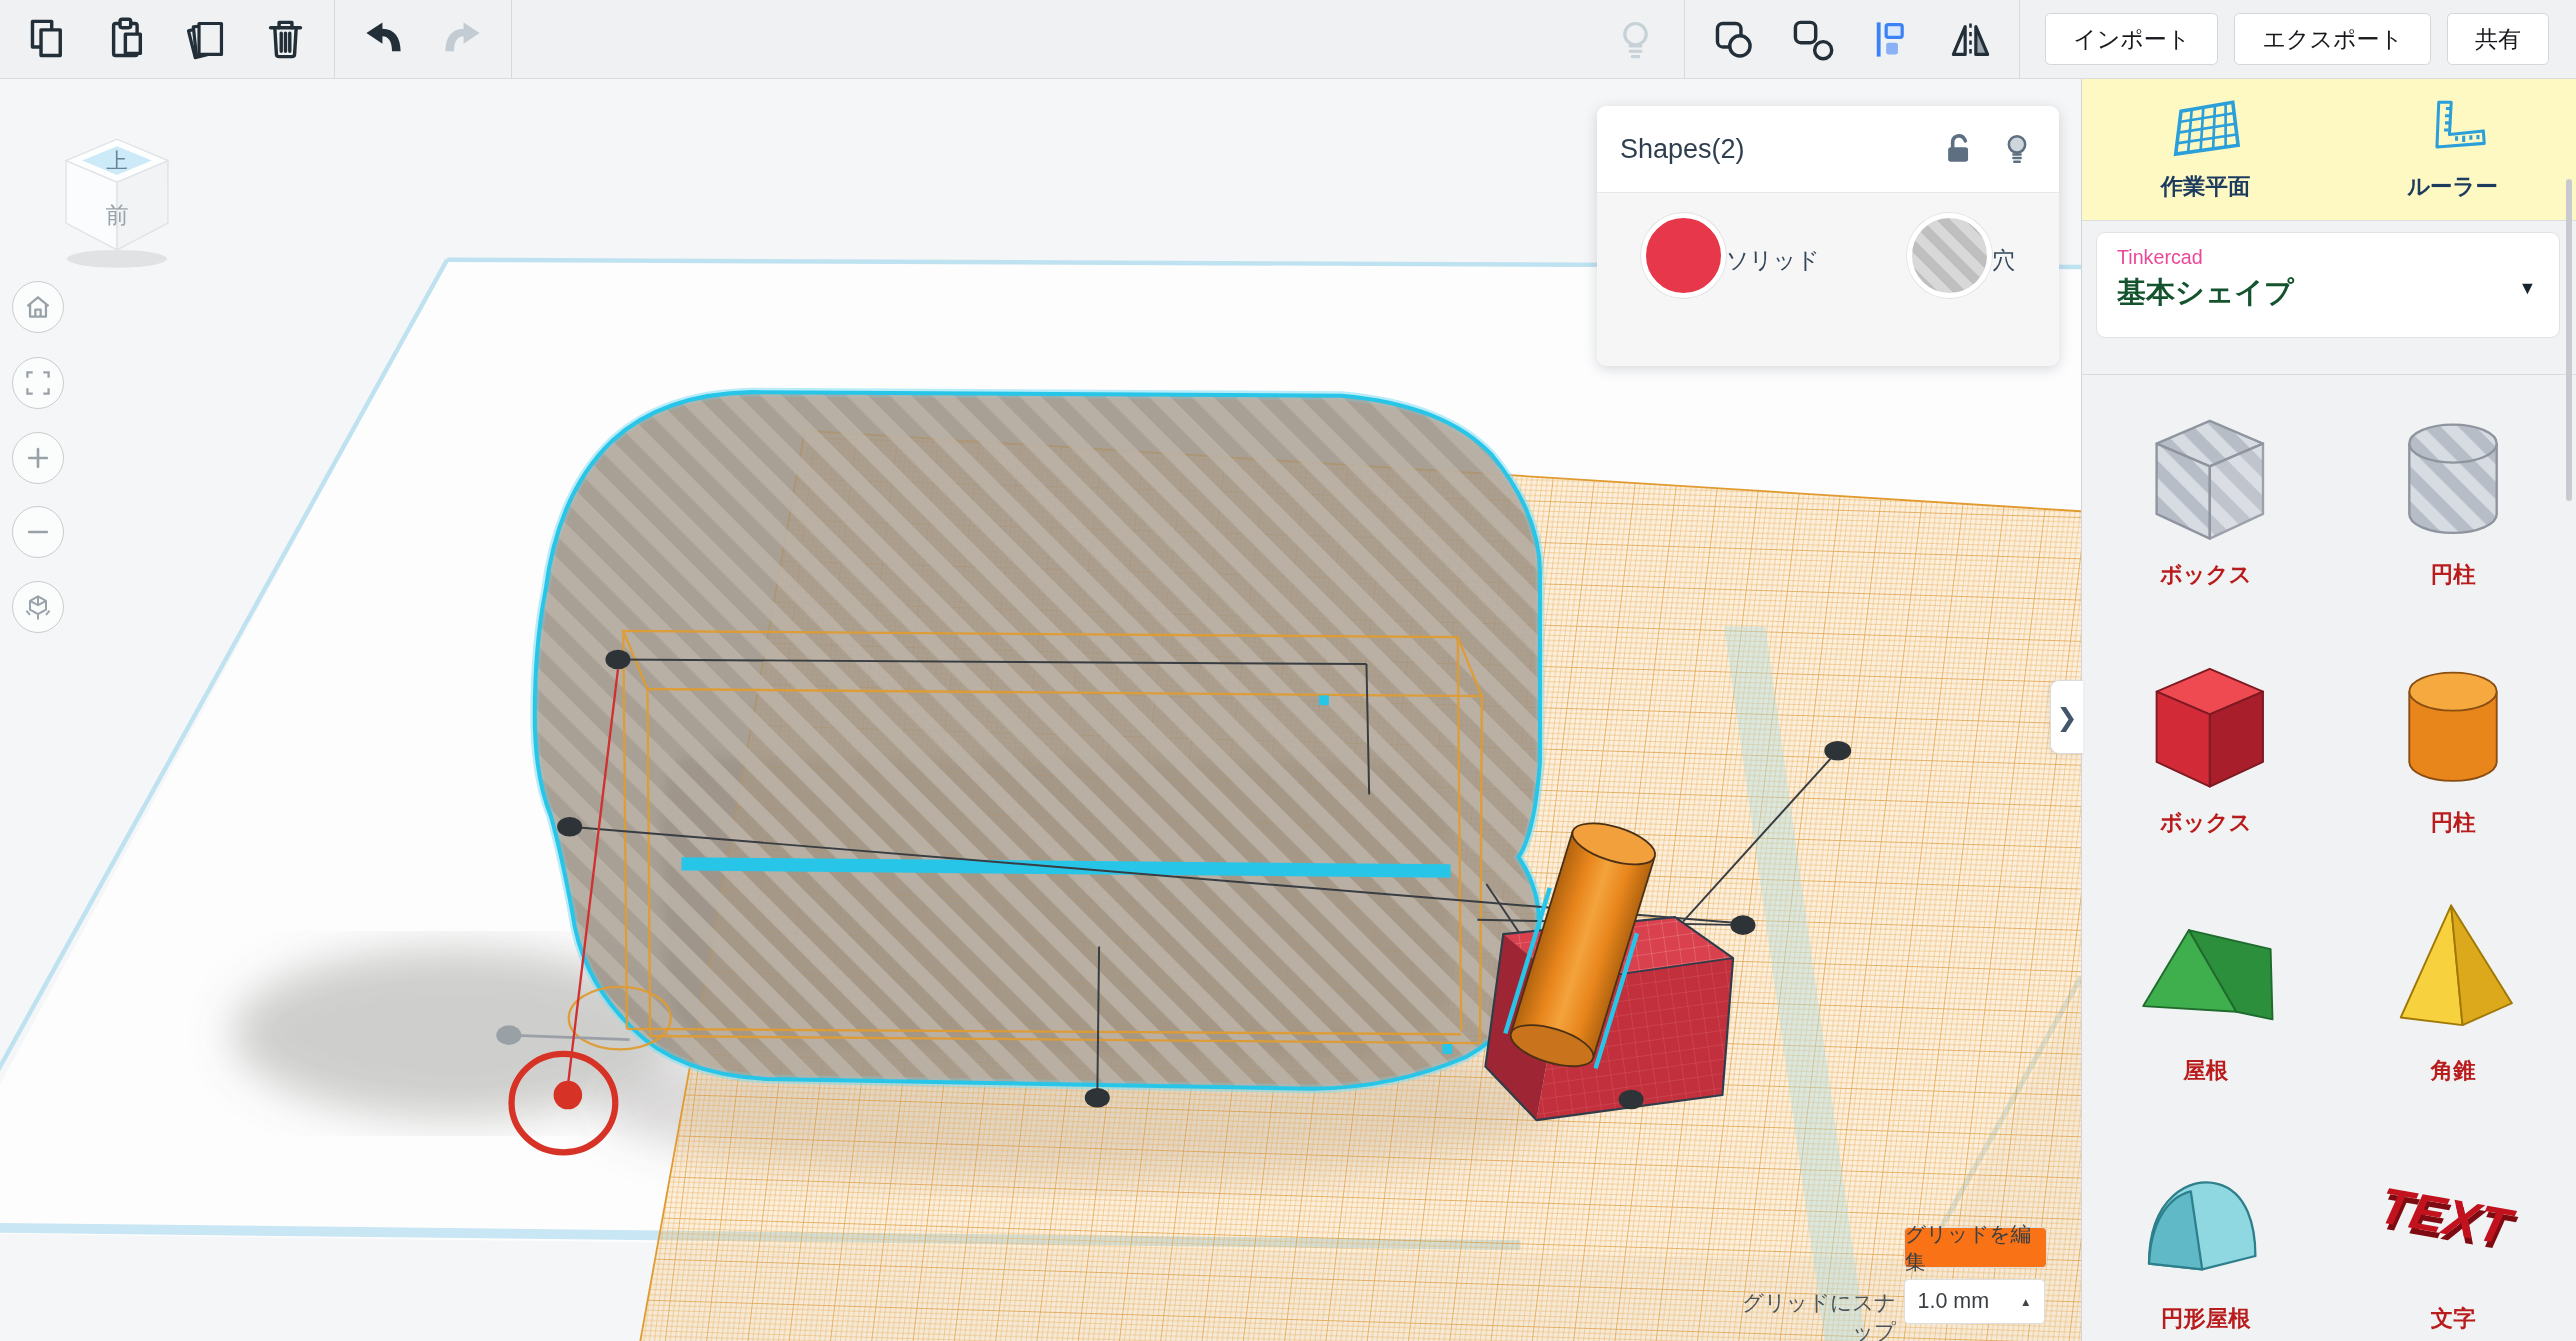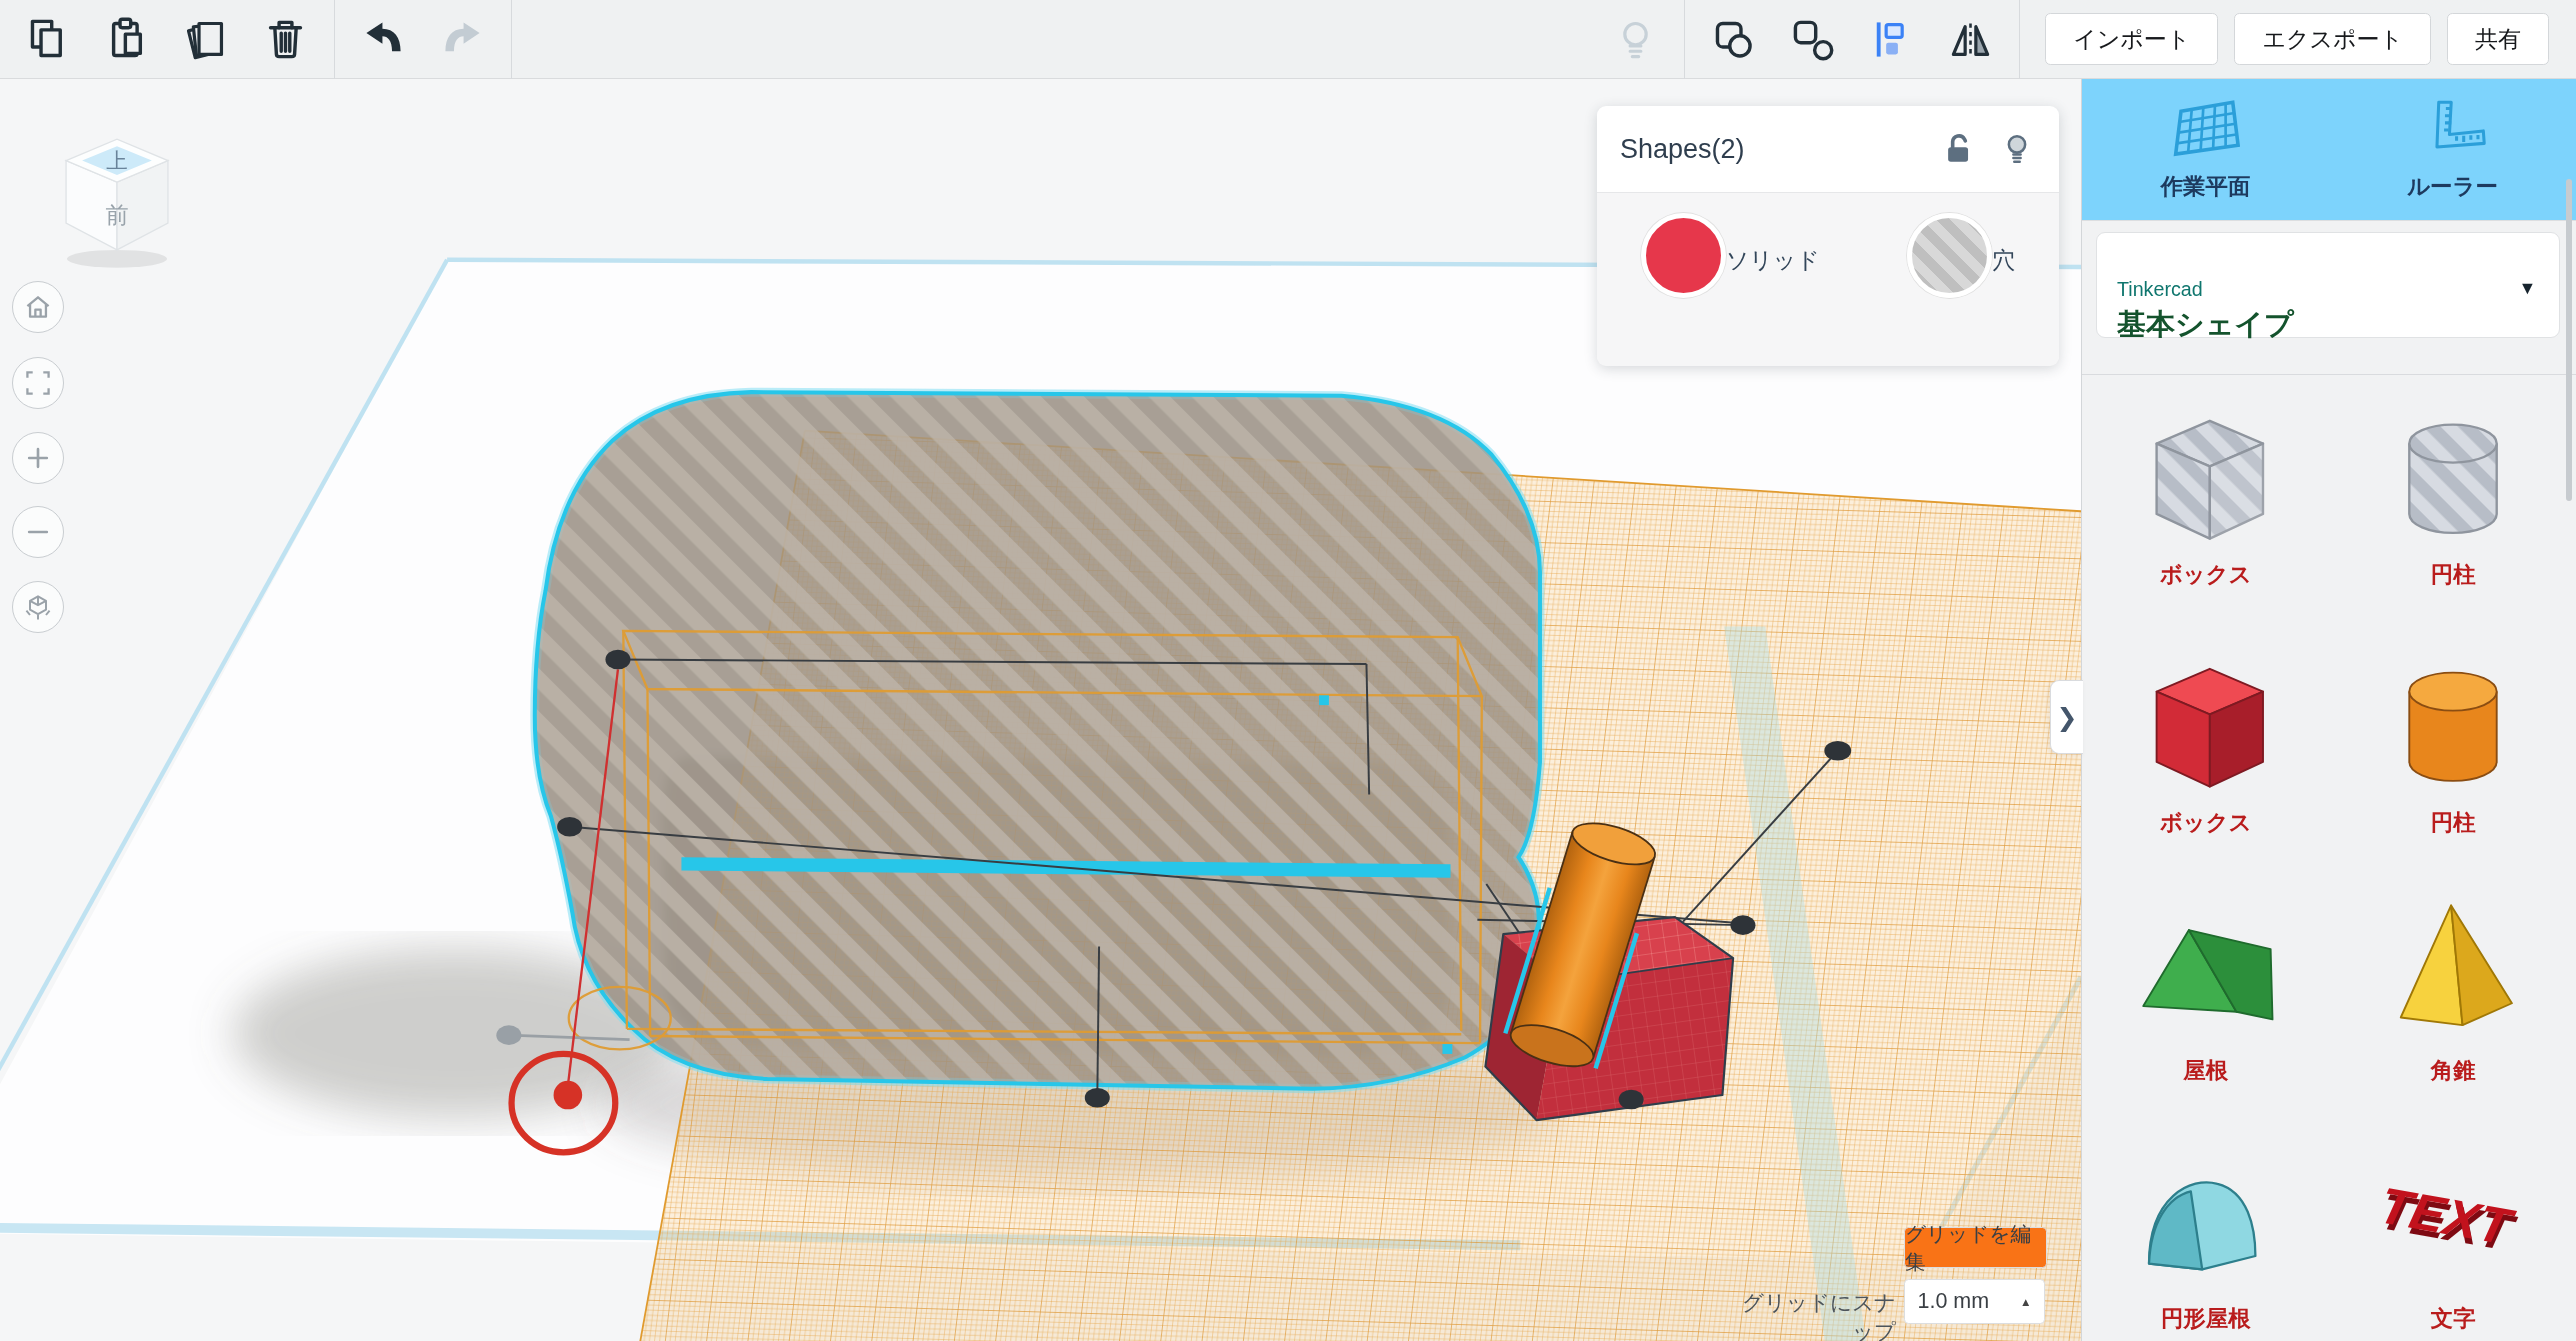--- a/index.html
+++ b/index.html
@@ -38,28 +38,28 @@
 
   
   .viewcube{position:absolute;left:50px;top:123px;cursor:pointer;}
   .navbtn{position:absolute;left:11.6px;width:52px;height:52px;border-radius:50%;background:#fbfcfc;
           border:1.8px solid #c9cdd1;box-sizing:border-box;display:flex;align-items:center;
           justify-content:center;cursor:pointer;}
 
   
   .right-panel{position:absolute;left:2081px;top:79px;width:495px;height:1263px;background:#f1f2f3;
                border-left:0.9px solid #d3d6d9;box-sizing:border-box;}
-  .rp-tools{height:141px;background:#7dd3fc;border-bottom:0.9px solid #dcdee0;display:flex;text-align:center;}
+  .rp-tools{height:141px;background:#fef9c3;border-bottom:0.9px solid #dcdee0;display:flex;text-align:center;}
   .rp-tool{width:50%;display:flex;flex-direction:column;align-items:center;justify-content:center;
            gap:7.2px;cursor:pointer;}
   .rp-tool-lab{font-size:22.4px;font-weight:600;color:#1d3a5f;}
   .rp-card{position:absolute;left:14.3px;top:153px;width:464px;height:106px;background:#fff;
            border:0.9px solid #e0e2e4;border-radius:9px;box-sizing:border-box;padding:12.5px 19.7px;
            cursor:pointer;}
-  .rp-brand{font-size:19.7px;color:#0f766e;margin-top:32px;}
+  .rp-brand{font-size:19.7px;color:#ec4899;}
   .rp-libname{font-size:29px;font-weight:bold;color:#14532d;margin-top:4px;}
   .rp-caret{position:absolute;right:23px;top:45px;font-size:18px;color:#17242e;}
   .rp-divider{position:absolute;left:0;top:295px;width:495px;height:0.9px;background:#d9dbde;}
   .gallery{position:absolute;left:0;top:296px;width:495px;height:967px;overflow:hidden;
            display:grid;grid-template-columns:1fr 1fr;grid-auto-rows:248px;padding-top:23px;}
   .g-card{display:flex;flex-direction:column;align-items:center;justify-content:flex-start;cursor:pointer;}
   .g-lab{font-size:22.4px;font-weight:600;color:#b91c1c;margin-top:9px;}
   .scrollbar{position:absolute;right:3.6px;top:100px;width:6.3px;height:322px;border-radius:3.6px;
              background:#c7cbcf;cursor:pointer;}
   .collapse-tab{position:absolute;left:2050px;top:680px;width:32px;height:72px;background:#fff;

